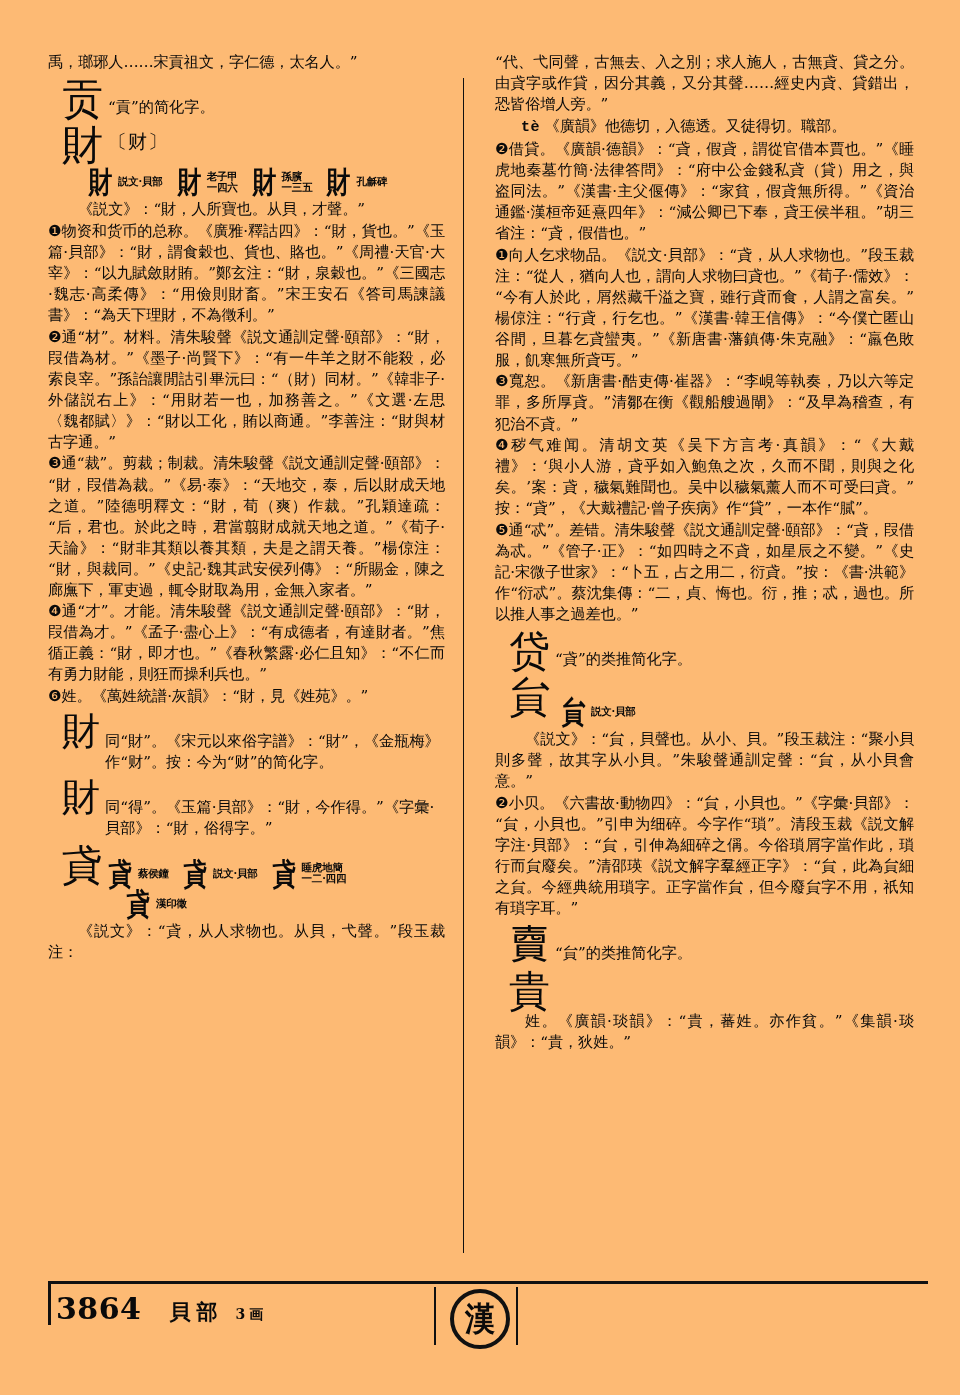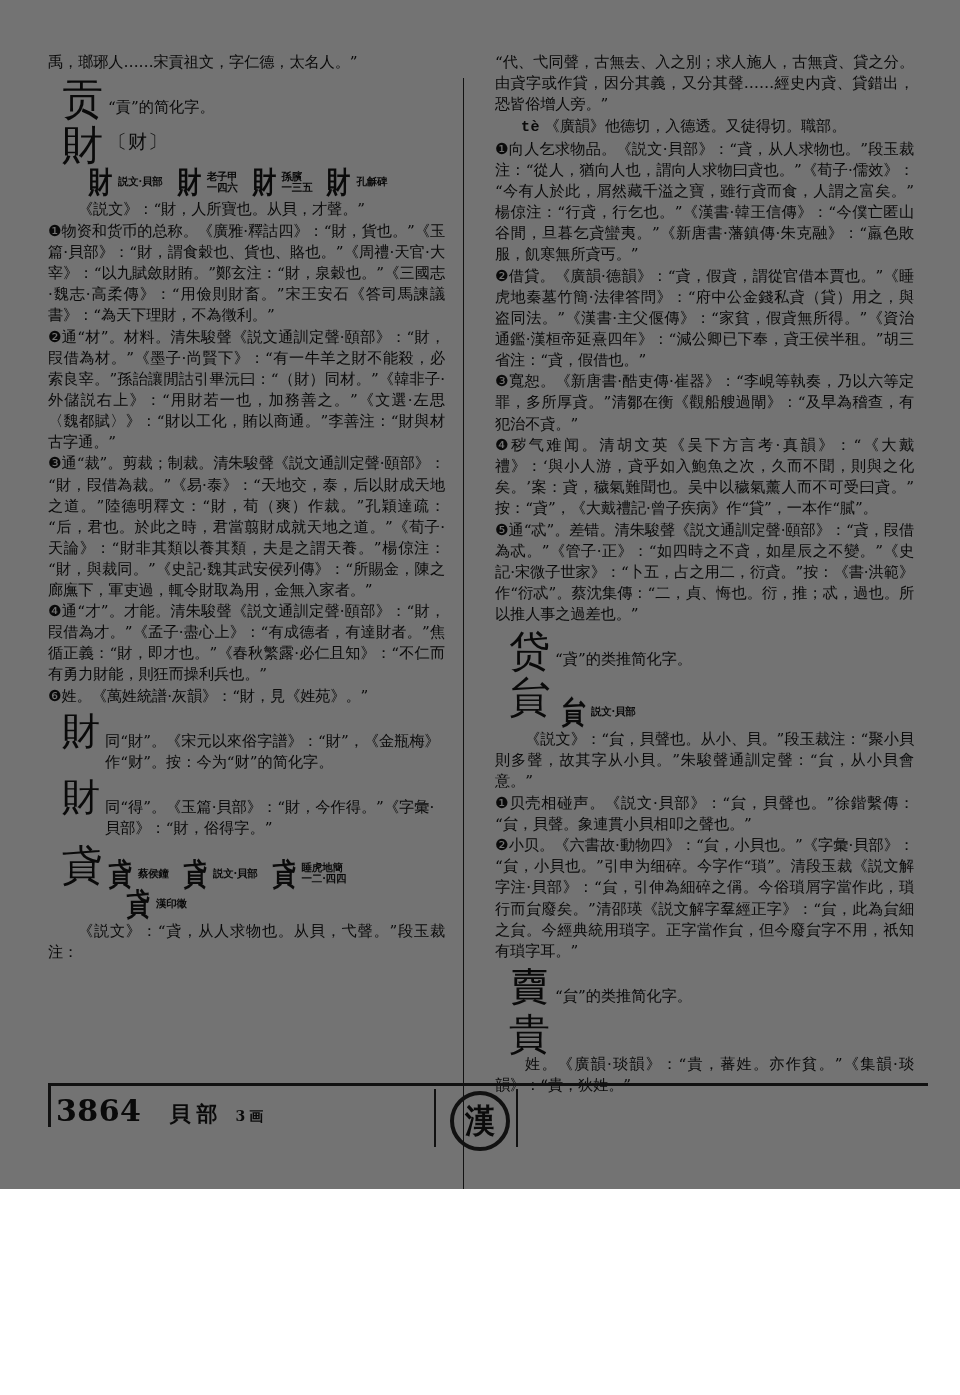--- a/index.html
+++ b/index.html
@@ -4,22 +4,22 @@
 <title>Dictionary Page 3864</title>
 <style>
   html, body {
     margin: 0;
     padding: 0;
     background: #ffffff;
   }
   .page {
     position: relative;
     width: 960px;
-    height: 1189px;
-    background: #737373;
+    height: 1395px;
+    background: #fdba74;
     font-family: "DejaVu Serif", "Liberation Serif", serif;
     color: #0a0a0a;
     overflow: hidden;
     box-sizing: border-box;
   }
   .columns {
     position: absolute;
     top: 52px;
     left: 0;
     width: 960px;
@@ -118,21 +118,21 @@
     line-height: 1.08;
     font-weight: 700;
     white-space: pre-line;
     letter-spacing: -0.2px;
   }
 
   
   .footer {
     position: absolute;
     left: 0;
-    bottom: 20px;
+    bottom: 28px;
     width: 960px;
     height: 86px;
   }
   .footer-rule {
     position: absolute;
     left: 48px;
     top: 0;
     width: 880px;
     height: 0;
     border-top: 3.2px solid #111;
@@ -310,23 +310,23 @@
 
     <div class="col col-right">
 
       <p class="para">“代、弋同聲，古無去、入之別；求人施人，古無貣、貸之分。由貣字或作貸，因分其義，又分其聲……經史内貣、貸錯出，恐皆俗增人旁。”</p>
 
       <p class="para">
         <span style="display:inline-block;width:26px"></span><span class="pinyin">tè</span>
         <span>《廣韻》他德切，入德透。又徒得切。職部。</span>
       </p>
 
+      <p class="para"><span>❷</span><span>借貸。《廣韻·德韻》：“貣，假貣，謂從官借本賈也。”《睡虎地秦墓竹簡·法律答問》：“府中公金錢私貣（貸）用之，與盗同法。”《漢書·主父偃傳》：“家貧，假貣無所得。”《資治通鑑·漢桓帝延熹四年》：“減公卿已下奉，貣王侯半租。”胡三省注：“貣，假借也。”</span></p>
+
       <p class="para"><span>❶</span><span>向人乞求物品。《説文·貝部》：“貣，从人求物也。”段玉裁注：“從人，猶向人也，謂向人求物曰貣也。”《荀子·儒效》：“今有人於此，屑然藏千溢之寶，雖行貣而食，人謂之富矣。”楊倞注：“行貣，行乞也。”《漢書·韓王信傳》：“今僕亡匿山谷間，旦暮乞貣蠻夷。”《新唐書·藩鎮傳·朱克融》：“羸色敗服，飢寒無所貣丐。”</span></p>
-
-      <p class="para"><span>❷</span><span>借貸。《廣韻·德韻》：“貣，假貣，謂從官借本賈也。”《睡虎地秦墓竹簡·法律答問》：“府中公金錢私貣（貸）用之，與盗同法。”《漢書·主父偃傳》：“家貧，假貣無所得。”《資治通鑑·漢桓帝延熹四年》：“減公卿已下奉，貣王侯半租。”胡三省注：“貣，假借也。”</span></p>
 
       <p class="para"><span>❸</span><span>寬恕。《新唐書·酷吏傳·崔器》：“李峴等執奏，乃以六等定罪，多所厚貣。”清鄒在衡《觀船艘過閘》：“及早為稽查，有犯治不貣。”</span></p>
 
       <p class="para"><span>❹</span><span>秽气难闻。清胡文英《吴下方言考·真韻》：“《大戴禮》：‘與小人游，貣乎如入鮑魚之次，久而不聞，則與之化矣。’案：貣，穢氣難聞也。吴中以穢氣薰人而不可受曰貣。”按：“貣”，《大戴禮記·曾子疾病》作“貸”，一本作“膩”。</span></p>
 
       <p class="para"><span>❺</span><span>通“忒”。差错。清朱駿聲《説文通訓定聲·頤部》：“貣，叚借為忒。”《管子·正》：“如四時之不貣，如星辰之不變。”《史記·宋微子世家》：“卜五，占之用二，衍貣。”按：《書·洪範》作“衍忒”。蔡沈集傳：“二，貞、悔也。衍，推；忒，過也。所以推人事之過差也。”</span></p>
 
       <div class="entry">
         <div class="entry-row">
           <div class="headword">贷</div>
@@ -341,21 +341,20 @@
             <div class="script-item">
               <span class="glyph">貟</span>
               <span class="glyph-label">説文·貝部</span>
             </div>
           </div>
         </div>
 
         <p class="para indent">《説文》：“貟，貝聲也。从小、貝。”段玉裁注：“聚小貝則多聲，故其字从小貝。”朱駿聲通訓定聲：“貟，从小貝會意。”</p>
 
 
-        <p class="para"><span>❶</span><span>贝壳相碰声。《説文·貝部》：“貟，貝聲也。”徐鍇繫傳：“貟，貝聲。象連貫小貝相叩之聲也。”</span></p>
 
         <p class="para"><span>❷</span><span>小贝。《六書故·動物四》：“貟，小貝也。”《字彙·貝部》：“貟，小貝也。”引申为细碎。今字作“瑣”。清段玉裁《説文解字注·貝部》：“貟，引伸為細碎之偁。今俗瑣屑字當作此，瑣行而貟廢矣。”清邵瑛《説文解字羣經正字》：“貟，此為貟細之貟。今經典統用瑣字。正字當作貟，但今廢貟字不用，祇知有瑣字耳。”</span></p>
       </div>
 
       <div class="entry">
         <div class="entry-row">
           <div class="headword">𧶠</div>
           <div class="head-note">“貟”的类推简化字。</div>
         </div>
       </div>

